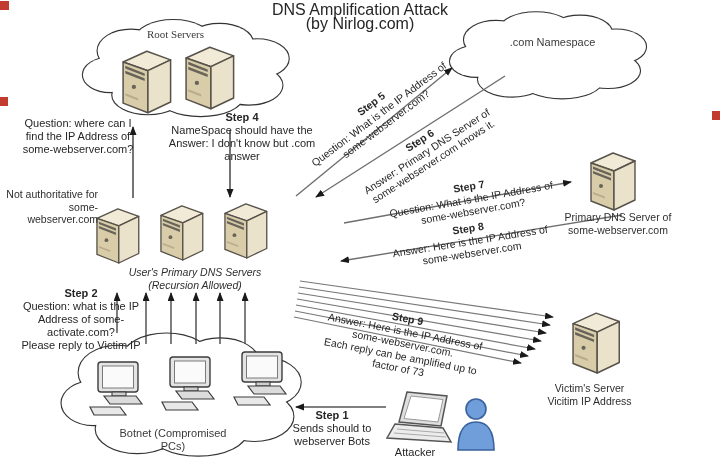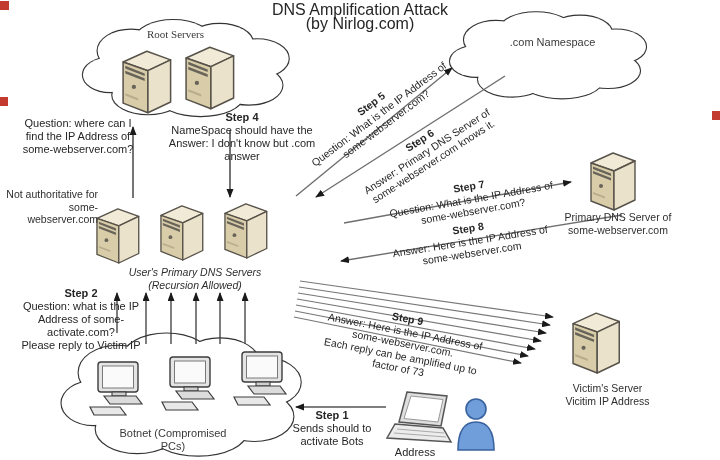--- a/index.html
+++ b/index.html
@@ -160,31 +160,31 @@
   <div class="txt nodelab" style="left:115px;top:266px;width:160px;font-style:italic;">
     <span class="ln">User's Primary DNS Servers</span>
     <span class="ln">(Recursion Allowed)</span>
   </div>
 
   <div class="txt nodelab" style="left:548px;top:211px;width:140px;">
     <span class="ln">Primary DNS Server of</span>
     <span class="ln">some-webserver.com</span>
   </div>
 
-  <div class="txt nodelab" style="left:545px;top:382px;width:125px;">
+  <div class="txt nodelab" style="left:527px;top:382px;width:125px;">
     <span class="ln">Victim's Server</span>
     <span class="ln">Vicitim IP Address</span>
   </div>
 
-  <div class="txt" style="left:375px;top:446px;width:80px;">Address</div>
+  <div class="txt" style="left:375px;top:446px;width:80px;">Attacker</div>
 
   <div class="txt" style="left:287px;top:409px;width:90px;">
     <span class="st">Step 1</span>
     <span class="ln">Sends should to</span>
-    <span class="ln">activate Bots</span>
+    <span class="ln">webserver Bots</span>
   </div>
 
   <div class="txt" style="left:5px;top:287px;width:152px;">
     <span class="st">Step 2</span>
     <span class="ln">Question: what is the IP</span>
     <span class="ln">Address of some-</span>
     <span class="ln">activate.com?</span>
     <span class="ln">Please reply to Victim IP</span>
   </div>
 

